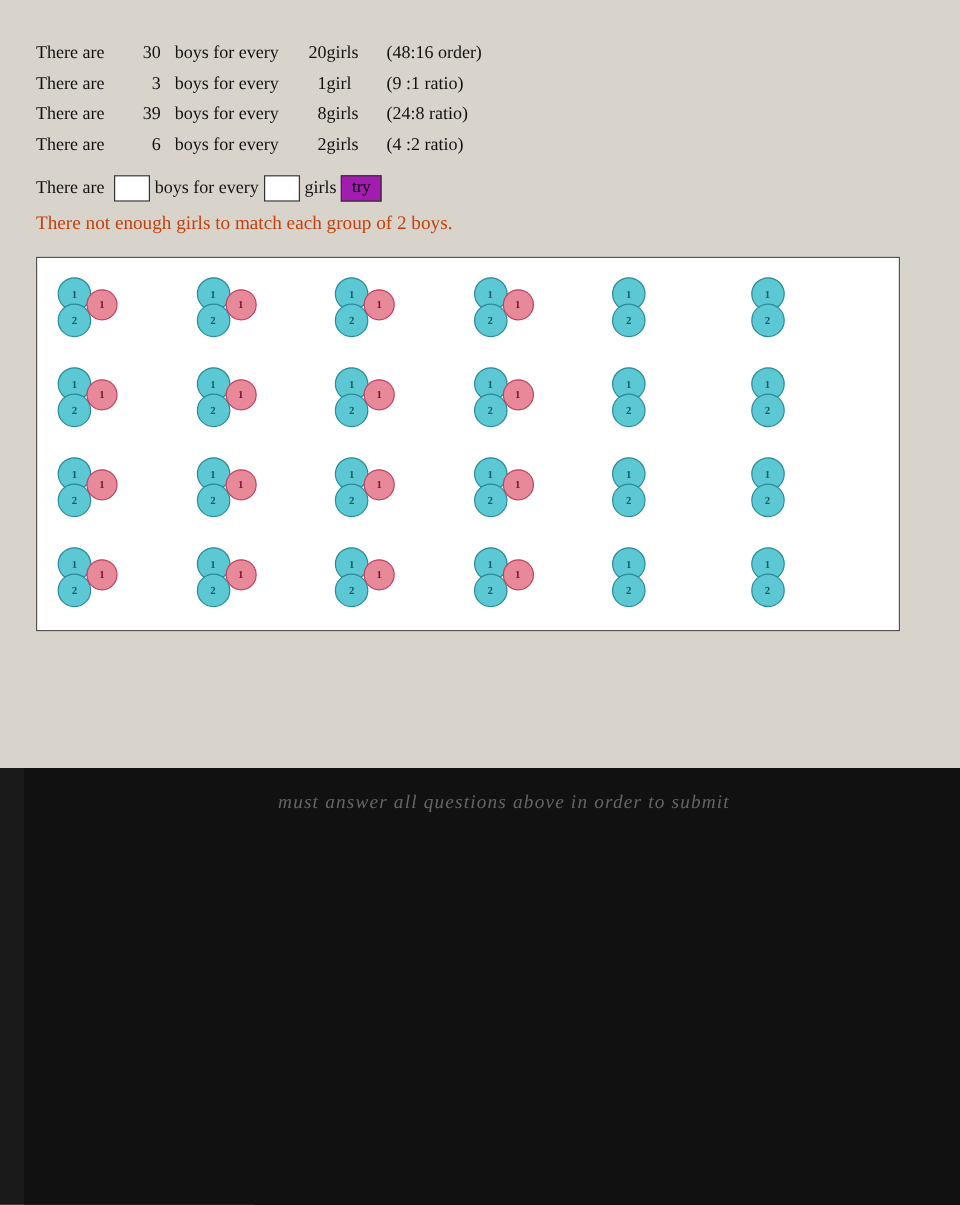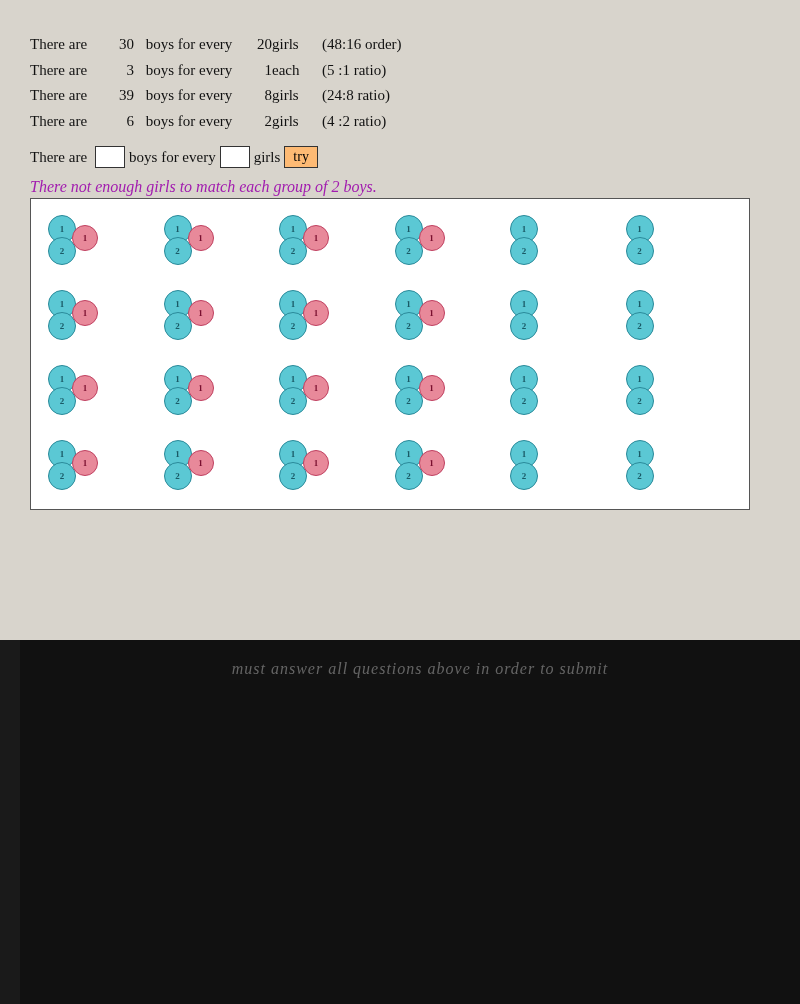--- a/index.html
+++ b/index.html
@@ -86,31 +86,30 @@
       text-align: center;
     }
 
     .girls-label {
       font-size: 15px;
     }
 
     .try-button {
       padding: 2px 8px;
       border: 1.5px solid #333;
-      background: #fdba74;
+      background: #a21caf;
       font-size: 14px;
       cursor: pointer;
       font-family: Georgia, serif;
     }
 
     .message {
       font-size: 16px;
-      color: #a21caf;
-      margin-bottom: 2px;
-      font-style: italic;
+      color: #c2410c;
+      margin-bottom: 18px;
     }
 
     .grid-container {
       border: 1.5px solid #555;
       background: white;
       padding: 10px 15px;
       display: grid;
       grid-template-columns: repeat(6, 1fr);
       grid-template-rows: repeat(4, 1fr);
       gap: 10px 5px;
@@ -200,22 +199,22 @@
       <span class="boys-for-every">boys for every</span>
       <span class="girls-num">20</span>
       <span class="girls-word">girls</span>
       <span class="ratio-text">(48:16 order)</span>
     </div>
     <div class="ratio-row">
       <span class="there-are">There are</span>
       <span class="num">3</span>
       <span class="boys-for-every">boys for every</span>
       <span class="girls-num">1</span>
-      <span class="girls-word">each</span>
-      <span class="ratio-text">(5 :1 ratio)</span>
+      <span class="girls-word">girl</span>
+      <span class="ratio-text">(9 :1 ratio)</span>
     </div>
     <div class="ratio-row">
       <span class="there-are">There are</span>
       <span class="num">39</span>
       <span class="boys-for-every">boys for every</span>
       <span class="girls-num">8</span>
       <span class="girls-word">girls</span>
       <span class="ratio-text">(24:8 ratio)</span>
     </div>
     <div class="ratio-row">

